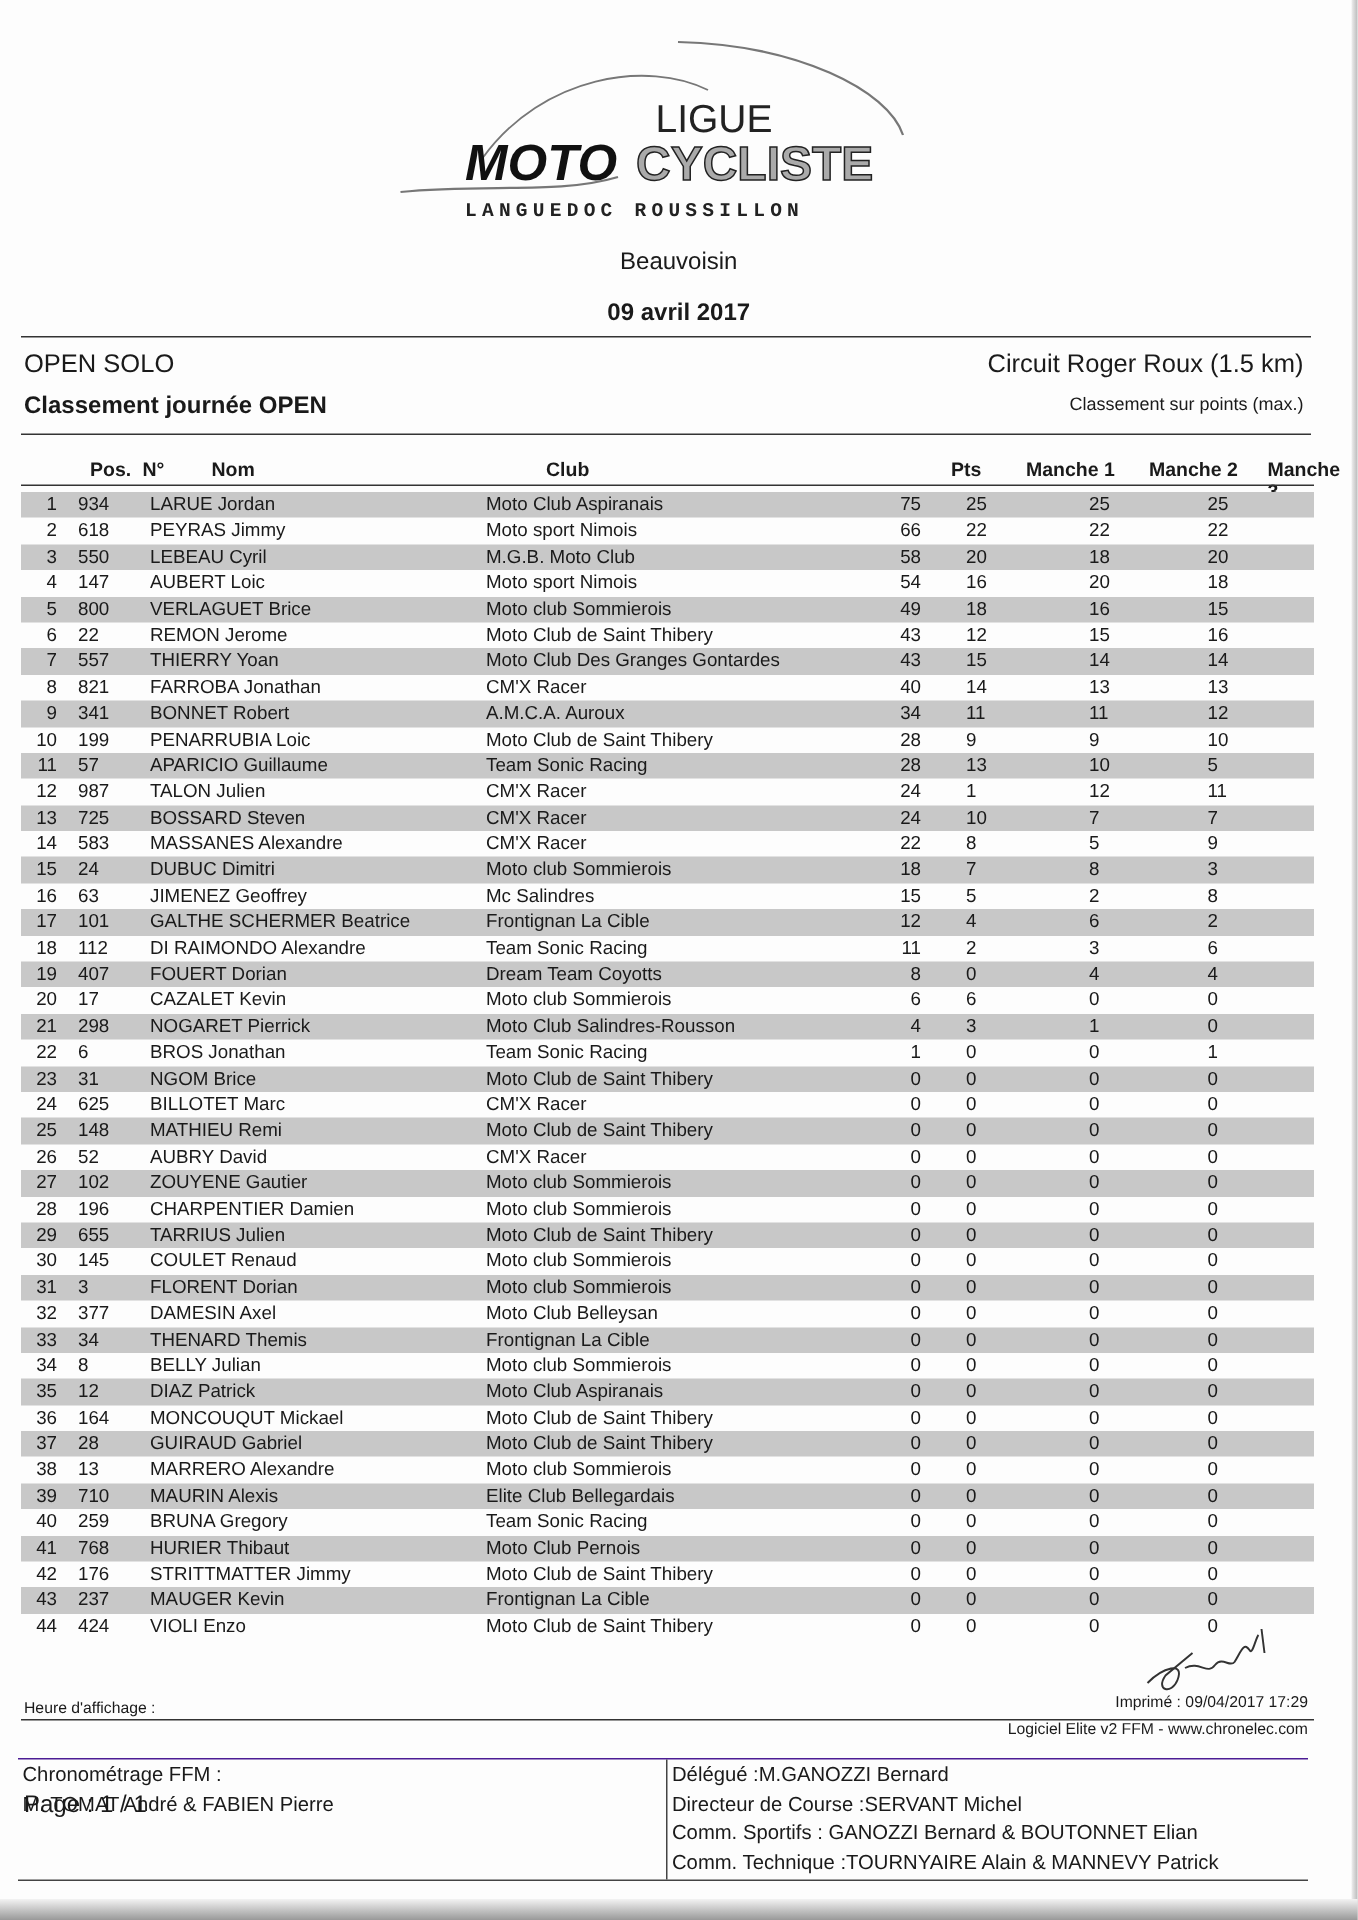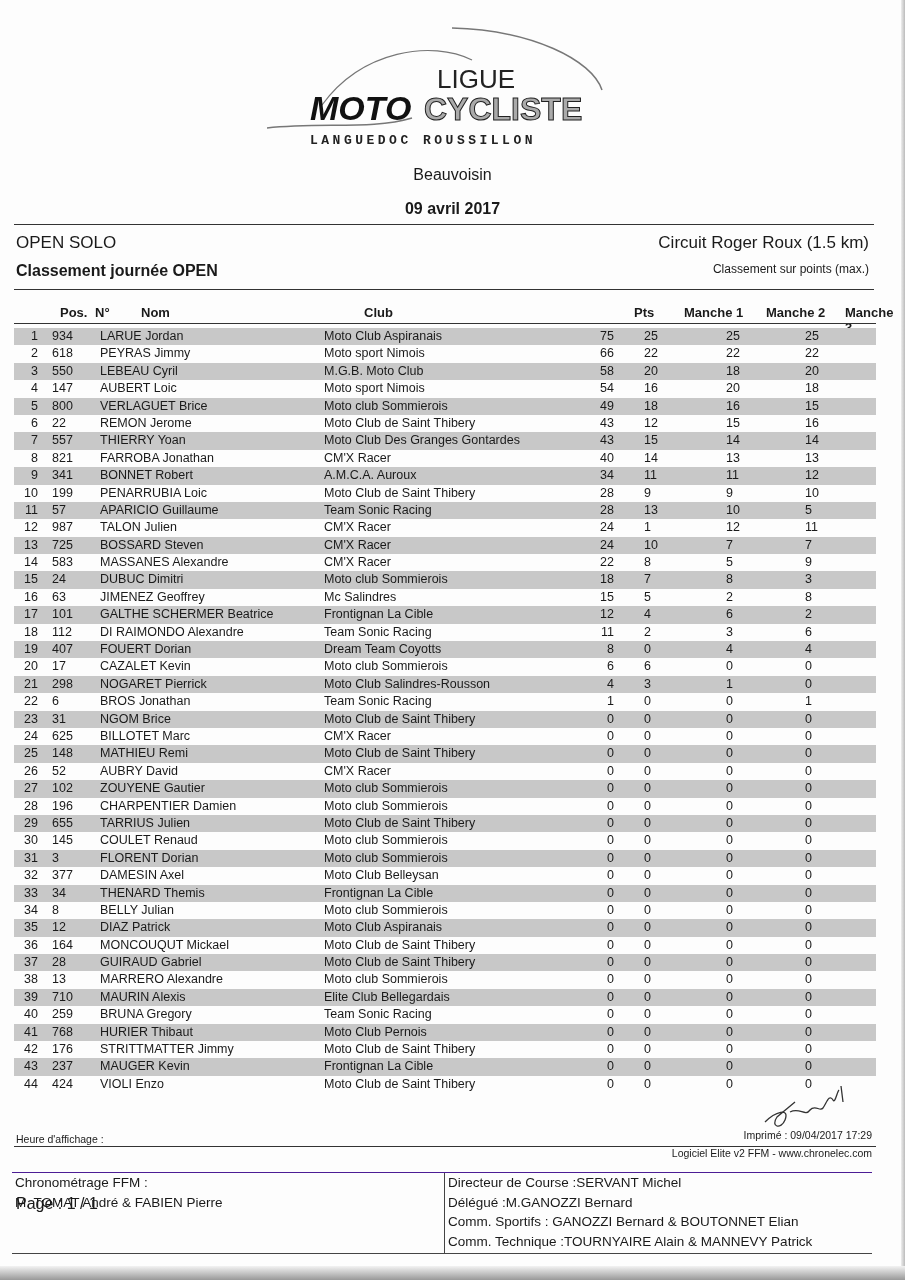--- a/index.html
+++ b/index.html
@@ -535,21 +535,21 @@
 <div class="abs footer-line"></div>
 <div class="abs page">Page : 1 / 1</div>
 <div class="abs software">Logiciel Elite v2 FFM - www.chronelec.com</div>
 
 <div class="abs officials">
   <div class="off-left">
     <span class="off-line">Chronométrage FFM :</span>
     <span class="off-line">M. TOMAT André &amp; FABIEN Pierre</span>
   </div>
   <div class="off-right">
+    <span class="off-line">Délégué :M.GANOZZI Bernard</span>
     <span class="off-line">Directeur de Course :SERVANT Michel</span>
-    <span class="off-line">Délégué :M.GANOZZI Bernard</span>
     <span class="off-line">Comm. Sportifs : GANOZZI Bernard &amp; BOUTONNET Elian</span>
     <span class="off-line">Comm. Technique :TOURNYAIRE Alain &amp; MANNEVY Patrick</span>
   </div>
 </div>
 
 <div class="abs page-edge"></div>
 <div class="abs bottom-shadow"></div>
 
 </body></html>

